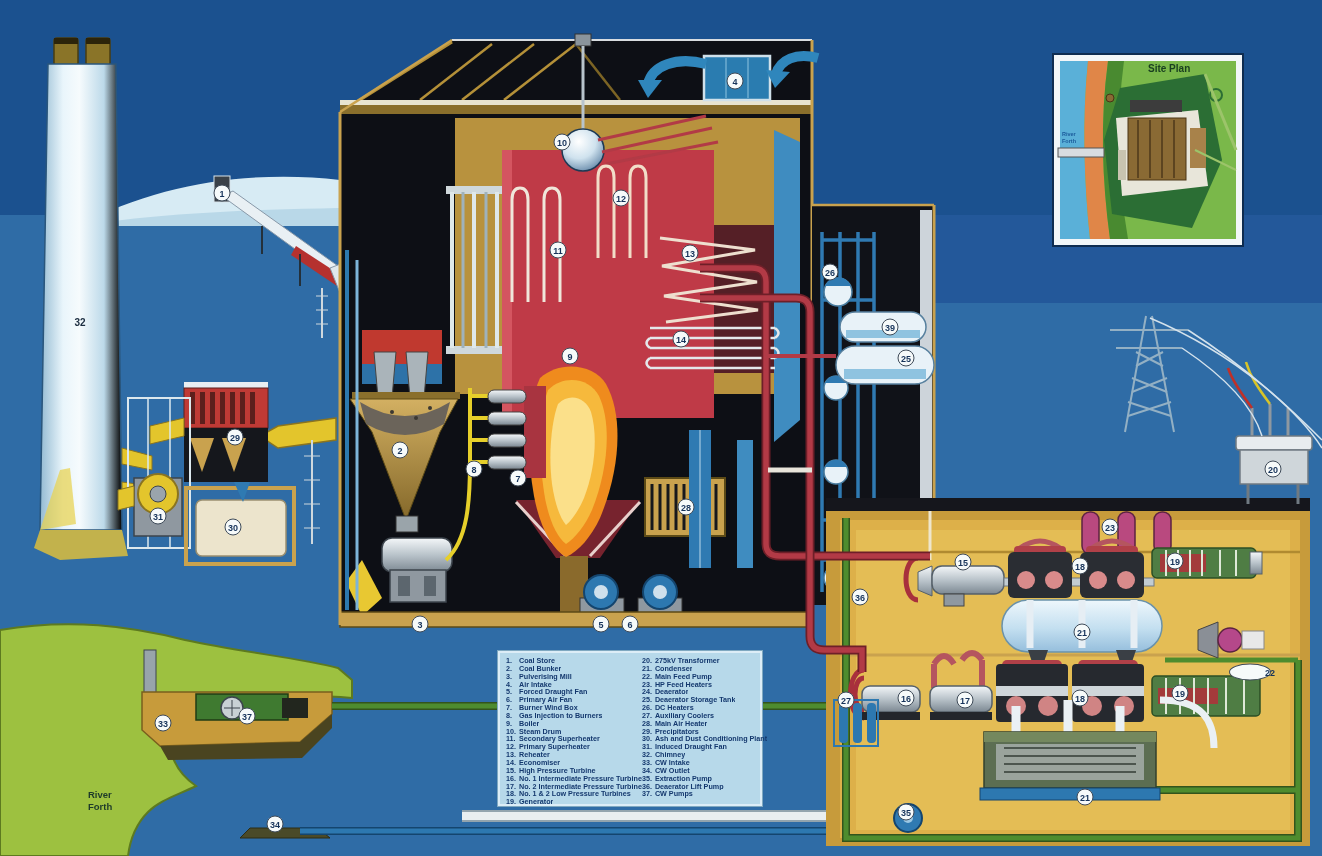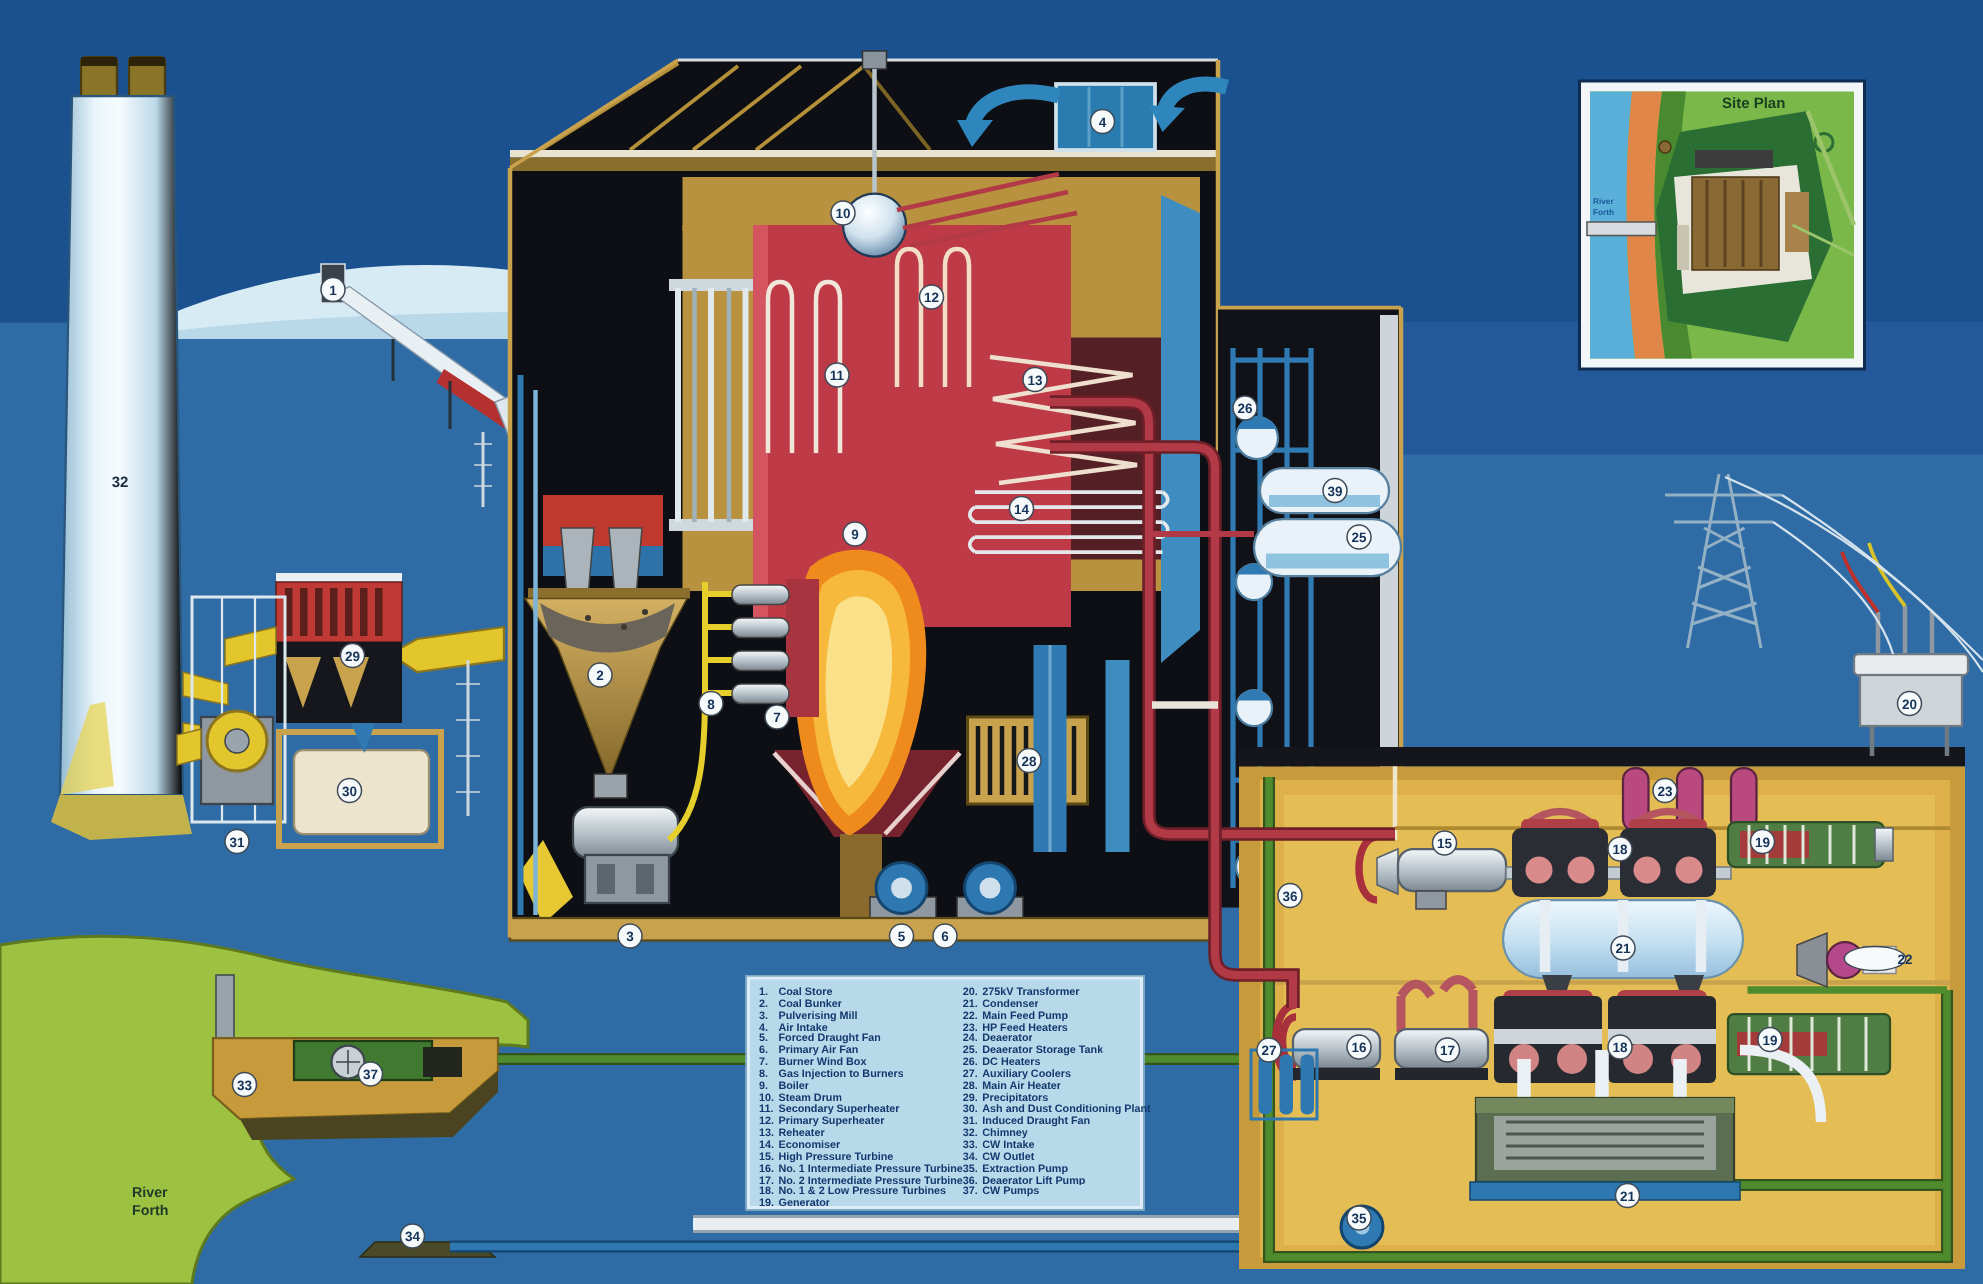--- a/index.html
+++ b/index.html
@@ -754,30 +754,30 @@
       <div class="marker" style="left: 963px; top: 562px;">15</div>
       <div class="marker" style="left: 906px; top: 698px;">16</div>
       <div class="marker" style="left: 965px; top: 700px;">17</div>
       <div class="marker" style="left: 1080px; top: 566px;">18</div>
       <div class="marker" style="left: 1080px; top: 698px;">18</div>
       <div class="marker" style="left: 1175px; top: 561px;">19</div>
       <div class="marker" style="left: 1180px; top: 693px;">19</div>
       <div class="marker" style="left: 1273px; top: 469px;">20</div>
       <div class="marker" style="left: 1082px; top: 632px;">21</div>
       <div class="marker" style="left: 1085px; top: 797px;">21</div>
-      <div class="marker" style="left: 1250px; top: 639px; padding-left: 40px;">22</div>
+      <div class="marker" style="left: 1250px; top: 672px; padding-left: 40px;">22</div>
       <div class="marker" style="left: 1110px; top: 527px;">23</div>
       <div class="marker" style="left: 890px; top: 327px;">39</div>
       <div class="marker" style="left: 906px; top: 358px;">25</div>
       <div class="marker" style="left: 830px; top: 272px;">26</div>
       <div class="marker" style="left: 846px; top: 700px;">27</div>
       <div class="marker" style="left: 686px; top: 507px;">28</div>
       <div class="marker" style="left: 235px; top: 437px;">29</div>
       <div class="marker" style="left: 233px; top: 527px;">30</div>
-      <div class="marker" style="left: 158px; top: 516px; margin-top: 45px;">31</div>
+      <div class="marker" style="left: 158px; top: 516px;">31</div>
       <div class="marker plain" style="left: 80px; top: 322px;">32</div>
       <div class="marker" style="left: 163px; top: 723px;">33</div>
       <div class="marker" style="left: 275px; top: 824px;">34</div>
       <div class="marker" style="left: 906px; top: 812px;">35</div>
       <div class="marker" style="left: 860px; top: 597px;">36</div>
       <div class="marker" style="left: 247px; top: 716px;">37</div>
     </div>
 
 </div>
 

